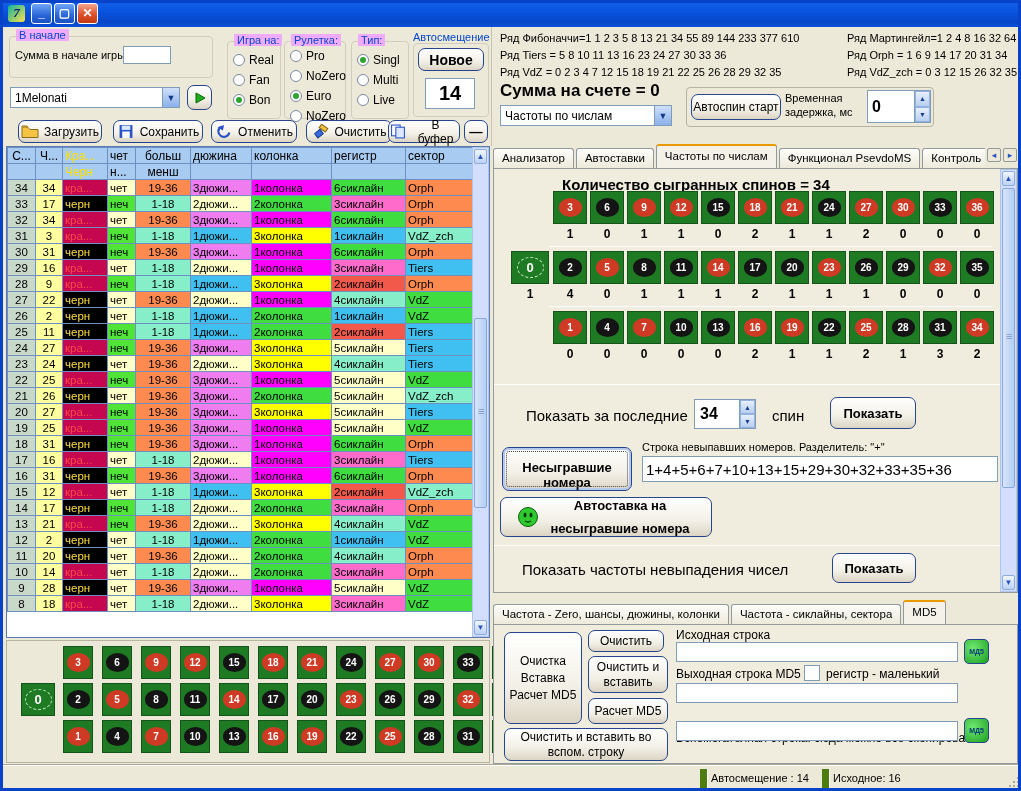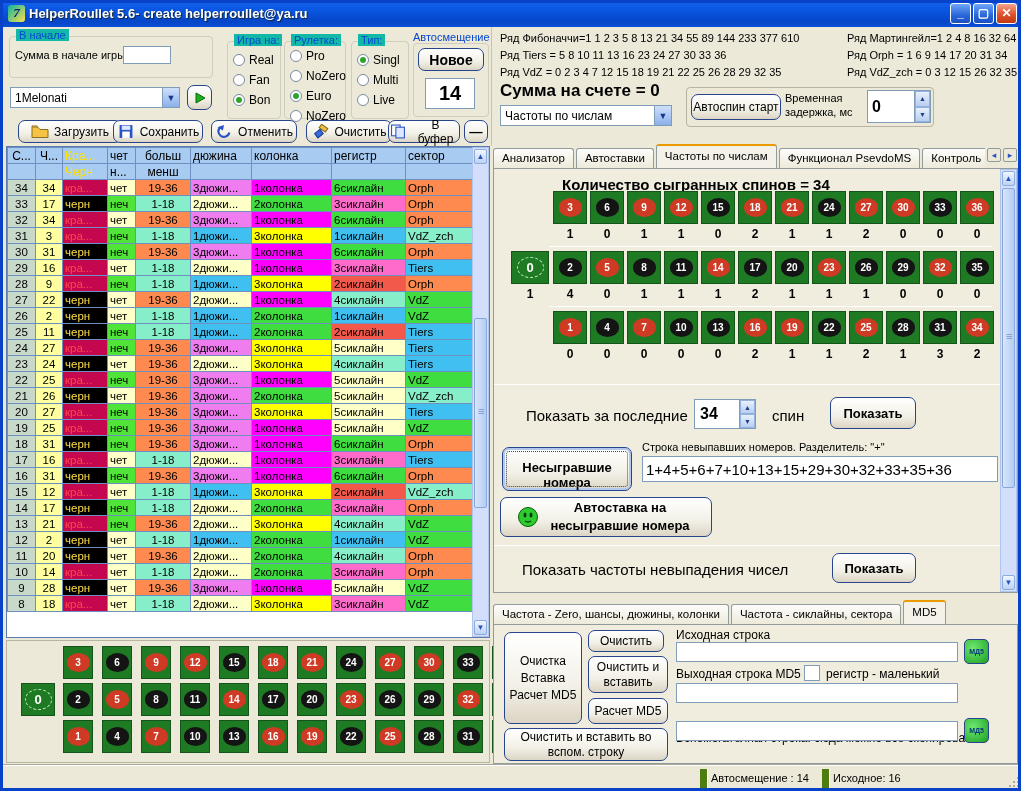--- a/index.html
+++ b/index.html
@@ -12,21 +12,21 @@
     display:flex; align-items:center; padding:0 4px; border-radius:6px 6px 0 0; }
   .titleicon { width:17px; height:17px; margin:0 4px; background:linear-gradient(135deg,#0bb3a0,#ffe24a);
     border-radius:3px; color:#15226b; font:italic bold 13px/16px "Liberation Serif",serif; text-align:center; }
   .titletext { color:#fff; font-weight:bold; font-size:13px; text-shadow:1px 1px 1px #123; flex:1; }
   .winbtn { width:21px; height:21px; margin-left:2px; border:1px solid #fff; border-radius:3px;
     color:#fff; font:bold 12px/19px "Liberation Sans",sans-serif; text-align:center;
     background:linear-gradient(180deg,#6ea6f8,#2a66d8 60%,#1b50c0); }
   .winbtn.close { background:linear-gradient(180deg,#f2a48c,#e0512a 55%,#c23a12); }
   
   .grp { position:absolute; border:1px solid #cfcdbd; border-radius:4px; }
-  .grp .cap { position:absolute; top:-8px; left:6px; background:#14b8a6; padding:0 3px;
+  .grp .cap { position:absolute; top:-8px; left:6px; background:#f0abfc; padding:0 3px;
     color:#0646d0; font-size:11px; white-space:nowrap; }
   .xpbtn { border:1px solid #27458c; border-radius:7px;
     background:linear-gradient(180deg,#ffffff,#f2f0e6 60%,#dcd5c5);
     font-family:"Liberation Sans",sans-serif; color:#000; display:flex; align-items:center; justify-content:center;
     text-align:center; }
   .rrow { display:flex; align-items:center; height:20px; gap:4px; }
   .rdot { width:12px; height:12px; border:1px solid #7a8aa0; border-radius:50%; background:#fff; position:relative; }
   .rdot.on::after { content:""; position:absolute; left:2px; top:2px; width:6px; height:6px;
     border-radius:50%; background:#2da42d; }
   .rlbl { font-size:12px; }
@@ -97,21 +97,20 @@
                radial-gradient(circle at 11px 1px,#aca899 1.2px,transparent 1.5px); }
   .toolicon { width:18px; height:15px; margin-right:5px; }
 </style>
 </head>
 <body>
 
 <div class="window">
 
   <div class="titlebar">
     <div class="titleicon">7</div>
-    <div class="titletext">HelperRoullet 5.6- create helperroullet@ya.ru</div>
     <div class="winbtn">_</div>
     <div class="winbtn">▢</div>
     <div class="winbtn close">✕</div>
   </div>
 
   <div class="grp" style="left:6px;top:33px;width:204px;height:42px;">
     <span class="cap">В начале</span>
     <span style="position:absolute;left:5px;top:12px;font-size:11px;">Сумма в начале игры</span>
     <input class="xp" style="position: absolute; left: 113px; top: 9px; width: 48px; height: 18px;" value="">
   </div>
@@ -180,21 +179,21 @@
         </div>
       </div>
   </div>
 
   <span style="position:absolute;left:410px;top:28px;font-size:11px;color:#0646d0;">Автосмещение</span>
   <div class="grp" style="left:410px;top:40px;width:76px;height:74px;">
     <button class="xpbtn" style="position:absolute;left:4px;top:4px;width:66px;height:23px;font-weight:bold;font-size:14px;">Новое</button>
     <div style="position:absolute;left:11px;top:34px;width:50px;height:31px;background:#fff;border:1px solid #7f9db9;font:bold 20px/29px 'Liberation Sans',sans-serif;text-align:center;">14</div>
   </div>
 
-  <button class="xpbtn" style="position:absolute;left:15px;top:117px;width:104px;height:23px;font-size:12px;">
+  <button class="xpbtn" style="position:absolute;left:15px;top:117px;width:84px;height:23px;font-size:12px;">
     <svg class="toolicon" viewBox="0 0 18 14">
         <path d="M1 3 h6 l2 2 h8 v8 H1z" fill="#f6c445" stroke="#8a6d1c"></path>
         <path d="M1 3 V1.5 h5 l1 1.5" fill="#f6c445" stroke="#8a6d1c"></path>
       </svg>
     <span>Загрузить</span>
   </button>
   <button class="xpbtn" style="position:absolute;left:110px;top:117px;width:90px;height:23px;font-size:12px;">
     <svg class="toolicon" viewBox="0 0 14 14">
         <rect x="1" y="1" width="12" height="12" fill="#2a52c8"></rect>
         <rect x="3" y="1.5" width="8" height="4" fill="#dce8ff"></rect>
@@ -520,21 +519,21 @@
     <span style="position:absolute;left:148px;top:272px;font-size:11px;">Строка невыпавших номеров. Разделитель: "+"</span>
     <input class="xp" style="position: absolute; left: 148px; top: 287px; width: 356px; height: 26px; font-size: 15px;" value="1+4+5+6+7+10+13+15+29+30+32+33+35+36">
 
     <button class="xpbtn" style="position:absolute;left:6px;top:328px;width:212px;height:40px;font-weight:bold;font-size:13px;gap:6px;">
       <svg class="smiley" viewBox="0 0 22 22">
         <circle cx="11" cy="11" r="9.5" fill="#2ecb2e" stroke="#0a5c0a"></circle>
         <ellipse cx="8" cy="9" rx="1.5" ry="2.5" fill="#063a06"></ellipse>
         <ellipse cx="14" cy="9" rx="1.5" ry="2.5" fill="#063a06"></ellipse>
         <path d="M8 15 q3 2 6 0" fill="none" stroke="#063a06" stroke-width="1.3"></path>
       </svg>
-      <span style="width:150px;line-height:18px;">Автоставка на несыгравшие номера</span>
+      <span style="width:150px;line-height:23px;">Автоставка на несыгравшие номера</span>
     </button>
 
     <div class="sep" style="left:0;right:17px;top:376px;"></div>
     <span style="position:absolute;left:28px;top:392px;font-size:15px;">Показать частоты невыпадения чисел</span>
     <button class="xpbtn" style="position:absolute;left:338px;top:384px;width:84px;height:30px;font-weight:bold;font-size:13px;">Показать</button>
 
     <div class="vscroll" style="right:0;top:0;bottom:0;">
       <div class="sarrow" style="top:1px;">▲</div>
       <div class="sarrow" style="bottom:1px;">▼</div>
       <div class="sthumb" style="top:18px;height:300px;"></div>

